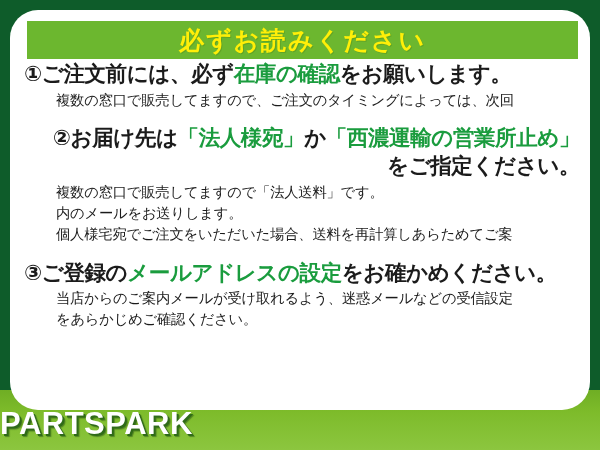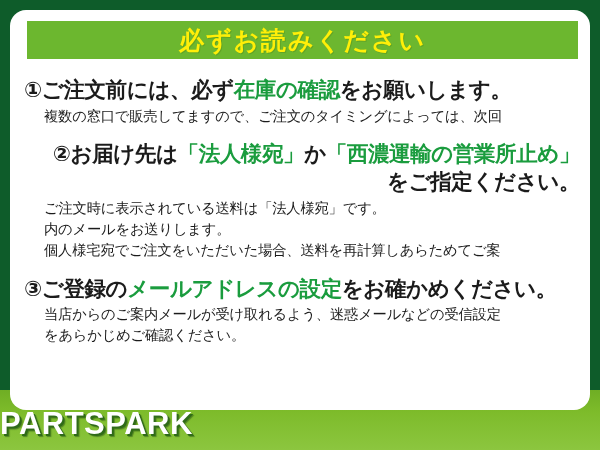--- a/index.html
+++ b/index.html
@@ -48,21 +48,21 @@
   }
 
   
   .panel {
     position: absolute;
     left: 10px;
     top: 10px;
     width: 580px;
     height: 400px;
     background: #ffffff;
-    border-radius: 16px;
+    border-radius: 28px;
     z-index: 2;
     box-sizing: border-box;
     overflow: hidden;
   }
 
   
   .title-bar {
     position: absolute;
     left: 17px;
     top: 11px;
@@ -80,21 +80,21 @@
     color: #ffef08;
     letter-spacing: 2px;
     text-shadow: 1px 1px 0 rgba(90,150,30,0.55);
     white-space: nowrap;
   }
 
   
   .body-content {
     position: absolute;
     left: 0;
-    top: 65px;
+    top: 49px;
     width: 580px;
     padding: 0 10px 0 14px;
     box-sizing: border-box;
   }
 
   .item {
     margin: 0 0 3px 0;
   }
   .item-head {
     font-size: 21.5px;
@@ -111,21 +111,21 @@
   .item-head .hl {
     color: #1a9c3e;
   }
   .item-head .num {
     font-weight: bold;
   }
   .item-sub {
     font-size: 14.3px;
     color: #1b1b1b;
     line-height: 1.47;
-    margin: 1px 0 0 20px;
+    margin: 1px 0 0 32px;
     letter-spacing: -0.2px;
   }
   .item-sub div {
     white-space: nowrap;
   }
   .item-head .ln2 {
     display: block;
   }
 
   #item-1 { margin-top: 1px; }
@@ -154,21 +154,21 @@
         <div class="item-sub">
           <div>複数の窓口で販売してますので、ご注文のタイミングによっては、次回</div>
         </div>
       </div>
 
       <div class="item" id="item-2">
         <div class="item-head wrap">
           <span class="num">②</span><span>お届け先は</span><span class="hl">「法人様宛」</span><span>か</span><span class="hl">「西濃運輸の営業所止め」</span><span class="ln2">をご指定ください。</span>
         </div>
         <div class="item-sub">
-          <div>ご注文時に表示されている送料は「法人様宛」です。</div>
+          <div>複数の窓口で販売してますので「法人送料」です。</div>
           <div>内のメールをお送りします。</div>
           <div>個人様宅宛でご注文をいただいた場合、送料を再計算しあらためてご案</div>
         </div>
       </div>
 
       <div class="item" id="item-3">
         <div class="item-head">
           <span class="num">③</span><span>ご登録の</span><span class="hl">メールアドレスの設定</span><span>をお確かめください。</span>
         </div>
         <div class="item-sub">

